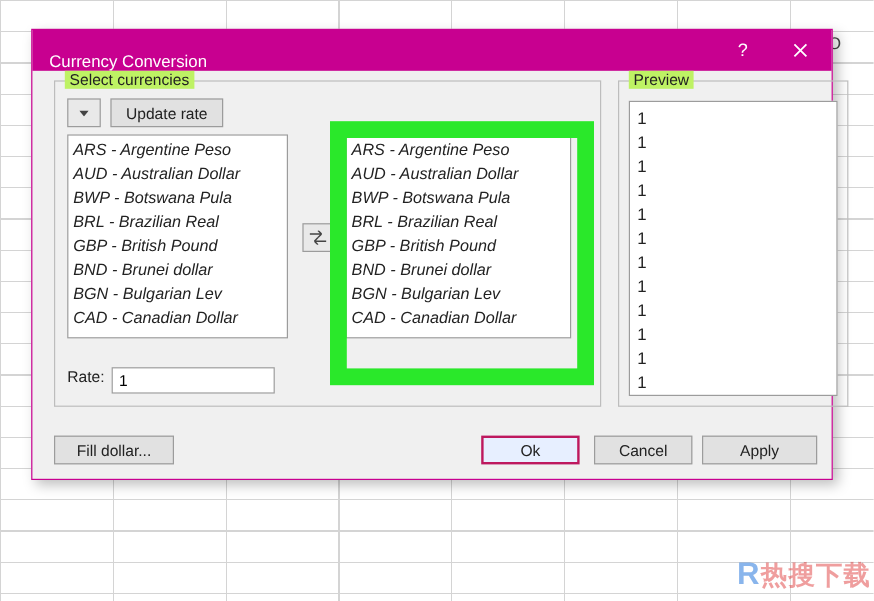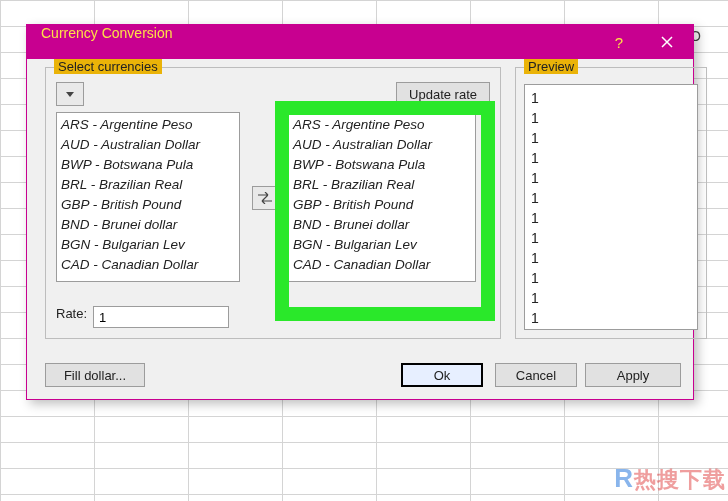--- a/index.html
+++ b/index.html
@@ -29,24 +29,24 @@
   .dialog {
     position: absolute;
     left: 26px; top: 24px;
     width: 668px;
     background: #f0f0f0;
     border: 1px solid #c80090;
     box-shadow: 4px 4px 10px rgba(0,0,0,0.25);
   }
   .titlebar {
     background: #c80090;
-    color: #fde047;
+    color: #ffffff;
     height: 34px;
     display: flex;
-    align-items: flex-start;
+    align-items: flex-end;
     padding-left: 14px;
     position: relative;
   }
   .titlebar-title { font-size: 14px; }
   .titlebar-ctrl {
     position: absolute; top: 0; height: 34px;
     display: flex; align-items: center; justify-content: center;
     font-size: 15px; cursor: default;
   }
   .help-btn { right: 54px; width: 40px; }
@@ -61,26 +61,26 @@
   .group-select {
     position: absolute;
     left: 18px; top: 8px;
     width: 456px; height: 272px;
     border: 1px solid #bdbdbd;
     padding: 8px 10px 8px 10px;
   }
   .group-label {
     position: absolute;
     top: -9px; left: 8px;
-    background: #eab308;
+    background: #bef264;
     padding: 0 4px;
     color: #222;
   }
   .toprow {
-    display: flex; gap: 8px; margin-top: 6px; margin-bottom: 8px; justify-content: space-between;
+    display: flex; gap: 8px; margin-top: 6px; margin-bottom: 8px;
   }
   .dropdown-small {
     width: 28px; height: 24px;
     border: 1px solid #9c9c9c;
     background: #e9e9e9;
     display: flex; align-items: center; justify-content: center;
   }
   .btn {
     border: 1px solid #9c9c9c;
     background: #e1e1e1;
@@ -158,21 +158,21 @@
   
   .bottom-row {
     position: absolute;
     left: 18px; right: 12px; bottom: 12px;
     display: flex; align-items: center;
   }
   .fill-options { width: 100px; }
   .spacer { flex: 1; }
   .ok-btn {
     width: 82px; margin-right: 12px;
-    border: 2px solid #000000;
+    border: 2px solid #be185d;
     background: #e7efff;
   }
   .cancel-btn { width: 82px; margin-right: 8px; }
   .apply-btn { width: 96px; }
   
   .listbox::-webkit-scrollbar { width: 16px; background: #f0f0f0; }
   .listbox::-webkit-scrollbar-thumb { background: #c8c8c8; border: 1px solid #aaa; }
   .listbox::-webkit-scrollbar-button { height: 16px; background: #e6e6e6; border: 1px solid #aaa; }
   .listbox div { white-space: nowrap; }
   .watermark {

